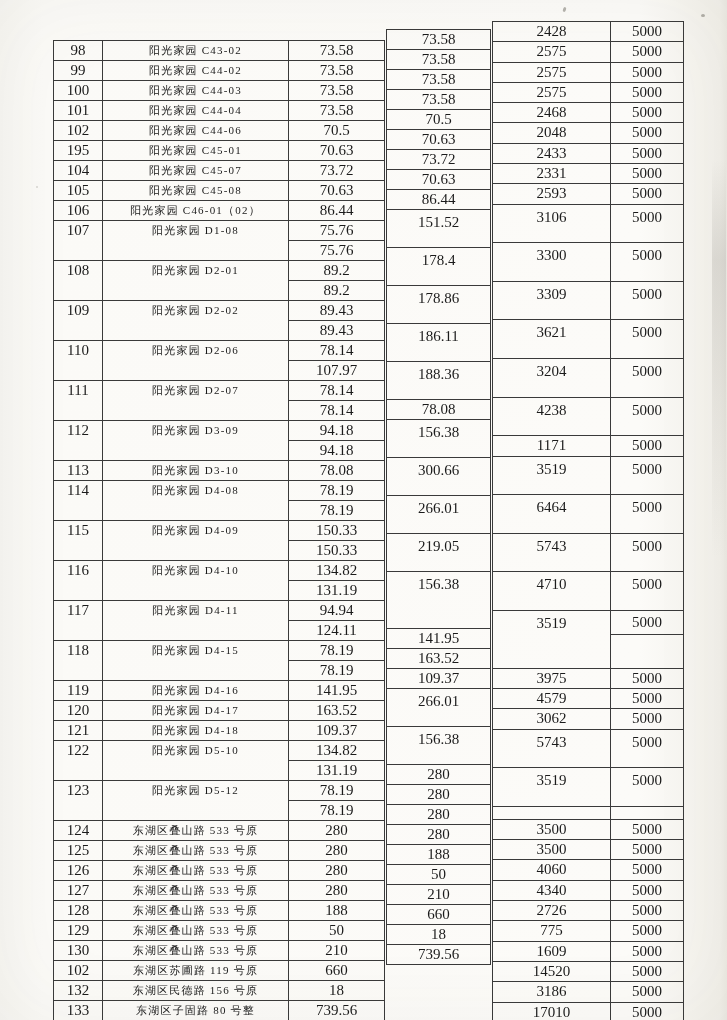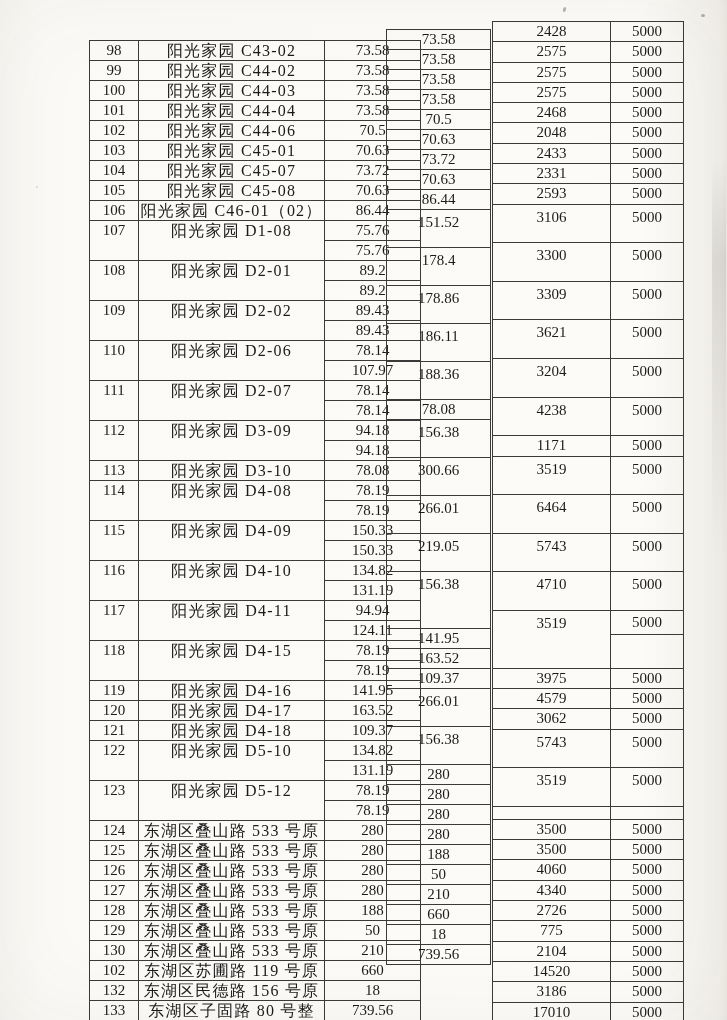--- a/index.html
+++ b/index.html
@@ -20,24 +20,24 @@
   table{
     position:absolute;border-collapse:collapse;table-layout:fixed;
     background:transparent;
   }
   td{
     border:1.8px solid #3a3a3a;
     padding:0;text-align:center;vertical-align:top;
     color:#1b1b1b;overflow:hidden;white-space:nowrap;
   }
   
-  #tL{left:53px;top:40px;width:331px;margin-left:36px;}
+  #tL{left:53px;top:40px;width:331px;}
   #tL tr{height:19px;}
   #tL td{font-size:15px;line-height:19px;}
-  #tL .c-name{font-size:16px;letter-spacing:1.2px;font-family:Liberation Serif, serif;}
+  #tL .c-name{font-size:11px;letter-spacing:1.2px;font-family:Liberation Serif, serif;}
   
   #t4{left:386px;top:29px;width:104px;}
   #t4 tr.s{height:19px;}
   #t4 tr.t{height:38px;}
   #t4 tr.x{height:57px;}
   #t4 td{font-size:15px;line-height:19px;}
   #t4 tr.t td,#t4 tr.x td{line-height:24px;}
   
   #t56{left:492px;top:21px;width:191px;}
   #t56 tr.s{height:19.3px;}
@@ -94,21 +94,21 @@
           <td class="c-no">101</td>
           <td class="c-name">阳光家园 C44-04</td>
           <td class="c-area">73.58</td>
         </tr>
         <tr class="s">
           <td class="c-no">102</td>
           <td class="c-name">阳光家园 C44-06</td>
           <td class="c-area">70.5</td>
         </tr>
         <tr class="s">
-          <td class="c-no">103</td>
+          <td class="c-no">195</td>
           <td class="c-name">阳光家园 C45-01</td>
           <td class="c-area">70.63</td>
         </tr>
         <tr class="s">
           <td class="c-no">104</td>
           <td class="c-name">阳光家园 C45-07</td>
           <td class="c-area">73.72</td>
         </tr>
         <tr class="s">
           <td class="c-no">105</td>
@@ -545,21 +545,21 @@
         </tr>
         <tr class="s">
           <td class="c-val">2726</td>
           <td class="c-lim">5000</td>
         </tr>
         <tr class="s">
           <td class="c-val">775</td>
           <td class="c-lim">5000</td>
         </tr>
         <tr class="s">
-          <td class="c-val">2104</td>
+          <td class="c-val">1609</td>
           <td class="c-lim">5000</td>
         </tr>
         <tr class="s">
           <td class="c-val">14520</td>
           <td class="c-lim">5000</td>
         </tr>
         <tr class="s">
           <td class="c-val">3186</td>
           <td class="c-lim">5000</td>
         </tr>

